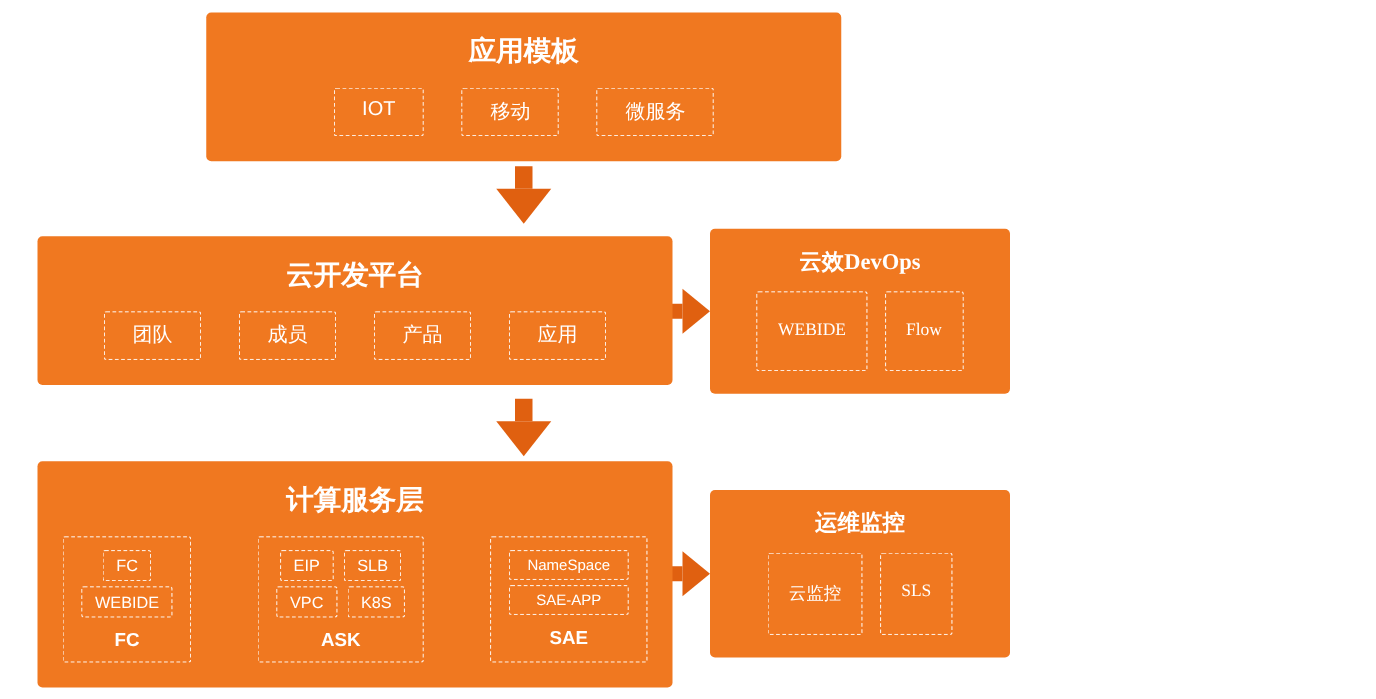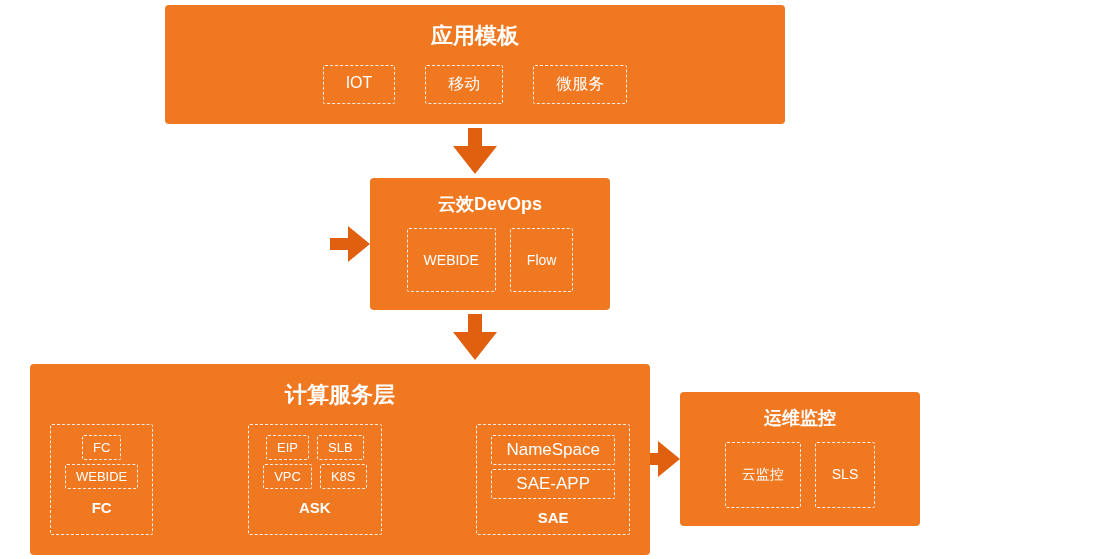--- a/index.html
+++ b/index.html
@@ -29,21 +29,21 @@
       align-items: center;
       gap: 0;
       flex: 0 0 660px;
     }
 
     
     .block {
       background: #F07820;
       border-radius: 4px;
       padding: 16px 20px 20px 20px;
-      width: 620px;
+      width: 508px;
       position: relative;
     }
 
     .block-title {
       color: #fff;
       font-size: 22px;
       font-weight: bold;
       text-align: center;
       margin-bottom: 14px;
     }
@@ -189,41 +189,42 @@
       border-radius: 2px;
       display: flex;
       flex-direction: column;
       align-items: center;
       gap: 4px;
     }
 
     .sae-tag {
       border: 1.5px dashed rgba(255,255,255,0.85);
       color: #fff;
-      font-size: 17px;
+      font-size: 12px;
       padding: 4px 14px;
       border-radius: 2px;
       background: transparent;
       white-space: nowrap;
       width: 100%;
       text-align: center;
     }
 
     
     .row-with-side {
       display: flex;
       flex-direction: row;
       align-items: center;
       gap: 0;
     }
 
     .side-entry {
       display: flex;
       flex-direction: row;
       align-items: center;
+      font-family: Liberation Serif, serif;
     }
   </style>
 </head>
 <body>
 
 <div class="main-layout">
 
   <div class="left-column">
 
     <div class="block">
@@ -234,20 +235,29 @@
         <div class="block-item">微服务</div>
       </div>
     </div>
 
     <div class="arrow-container">
       <div class="arrow-down-shaft"></div>
       <div class="arrow-down"></div>
     </div>
 
     <div class="row-with-side">
+      <div class="block">
+        <div class="block-title">云开发平台</div>
+        <div class="block-items">
+          <div class="block-item">团队</div>
+          <div class="block-item">成员</div>
+          <div class="block-item">产品</div>
+          <div class="block-item">应用</div>
+        </div>
+      </div>
 
       <div class="side-entry">
         <div class="arrow-right-container">
           <div class="arrow-right-shaft"></div>
           <div class="arrow-right"></div>
         </div>
         <div class="side-block">
           <div class="side-block-title">云效DevOps</div>
           <div class="side-block-items">
             <div class="side-block-item">WEBIDE</div>

